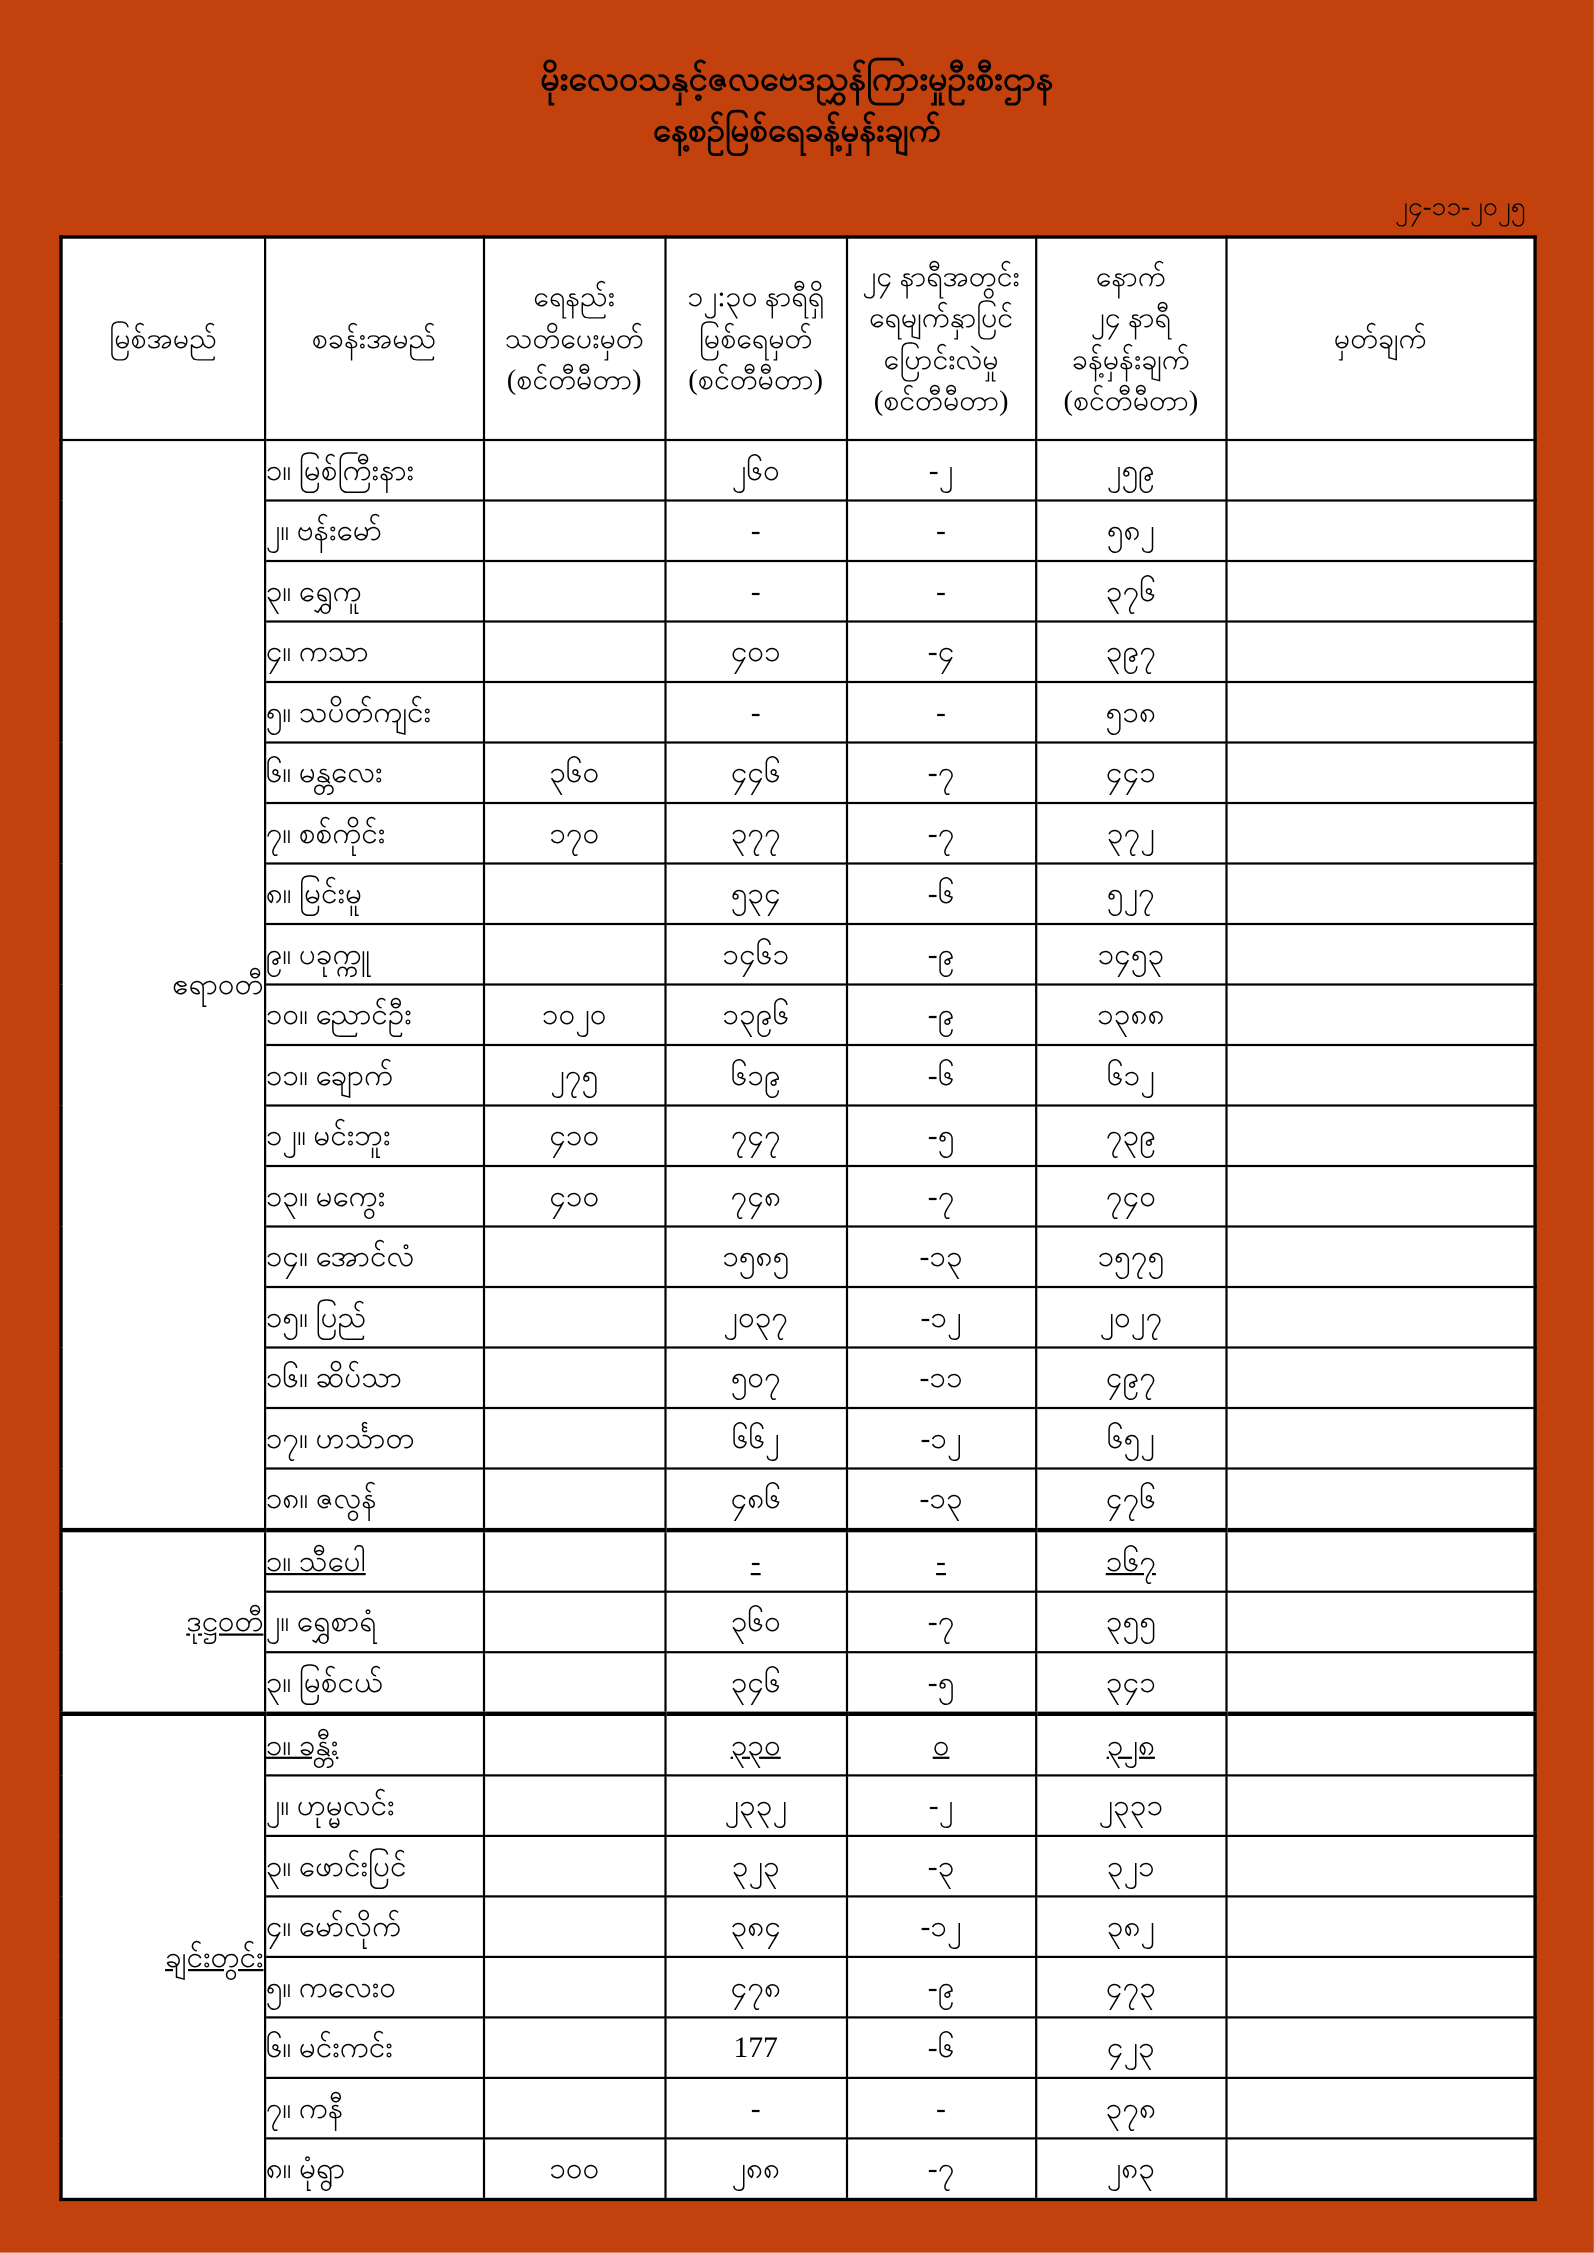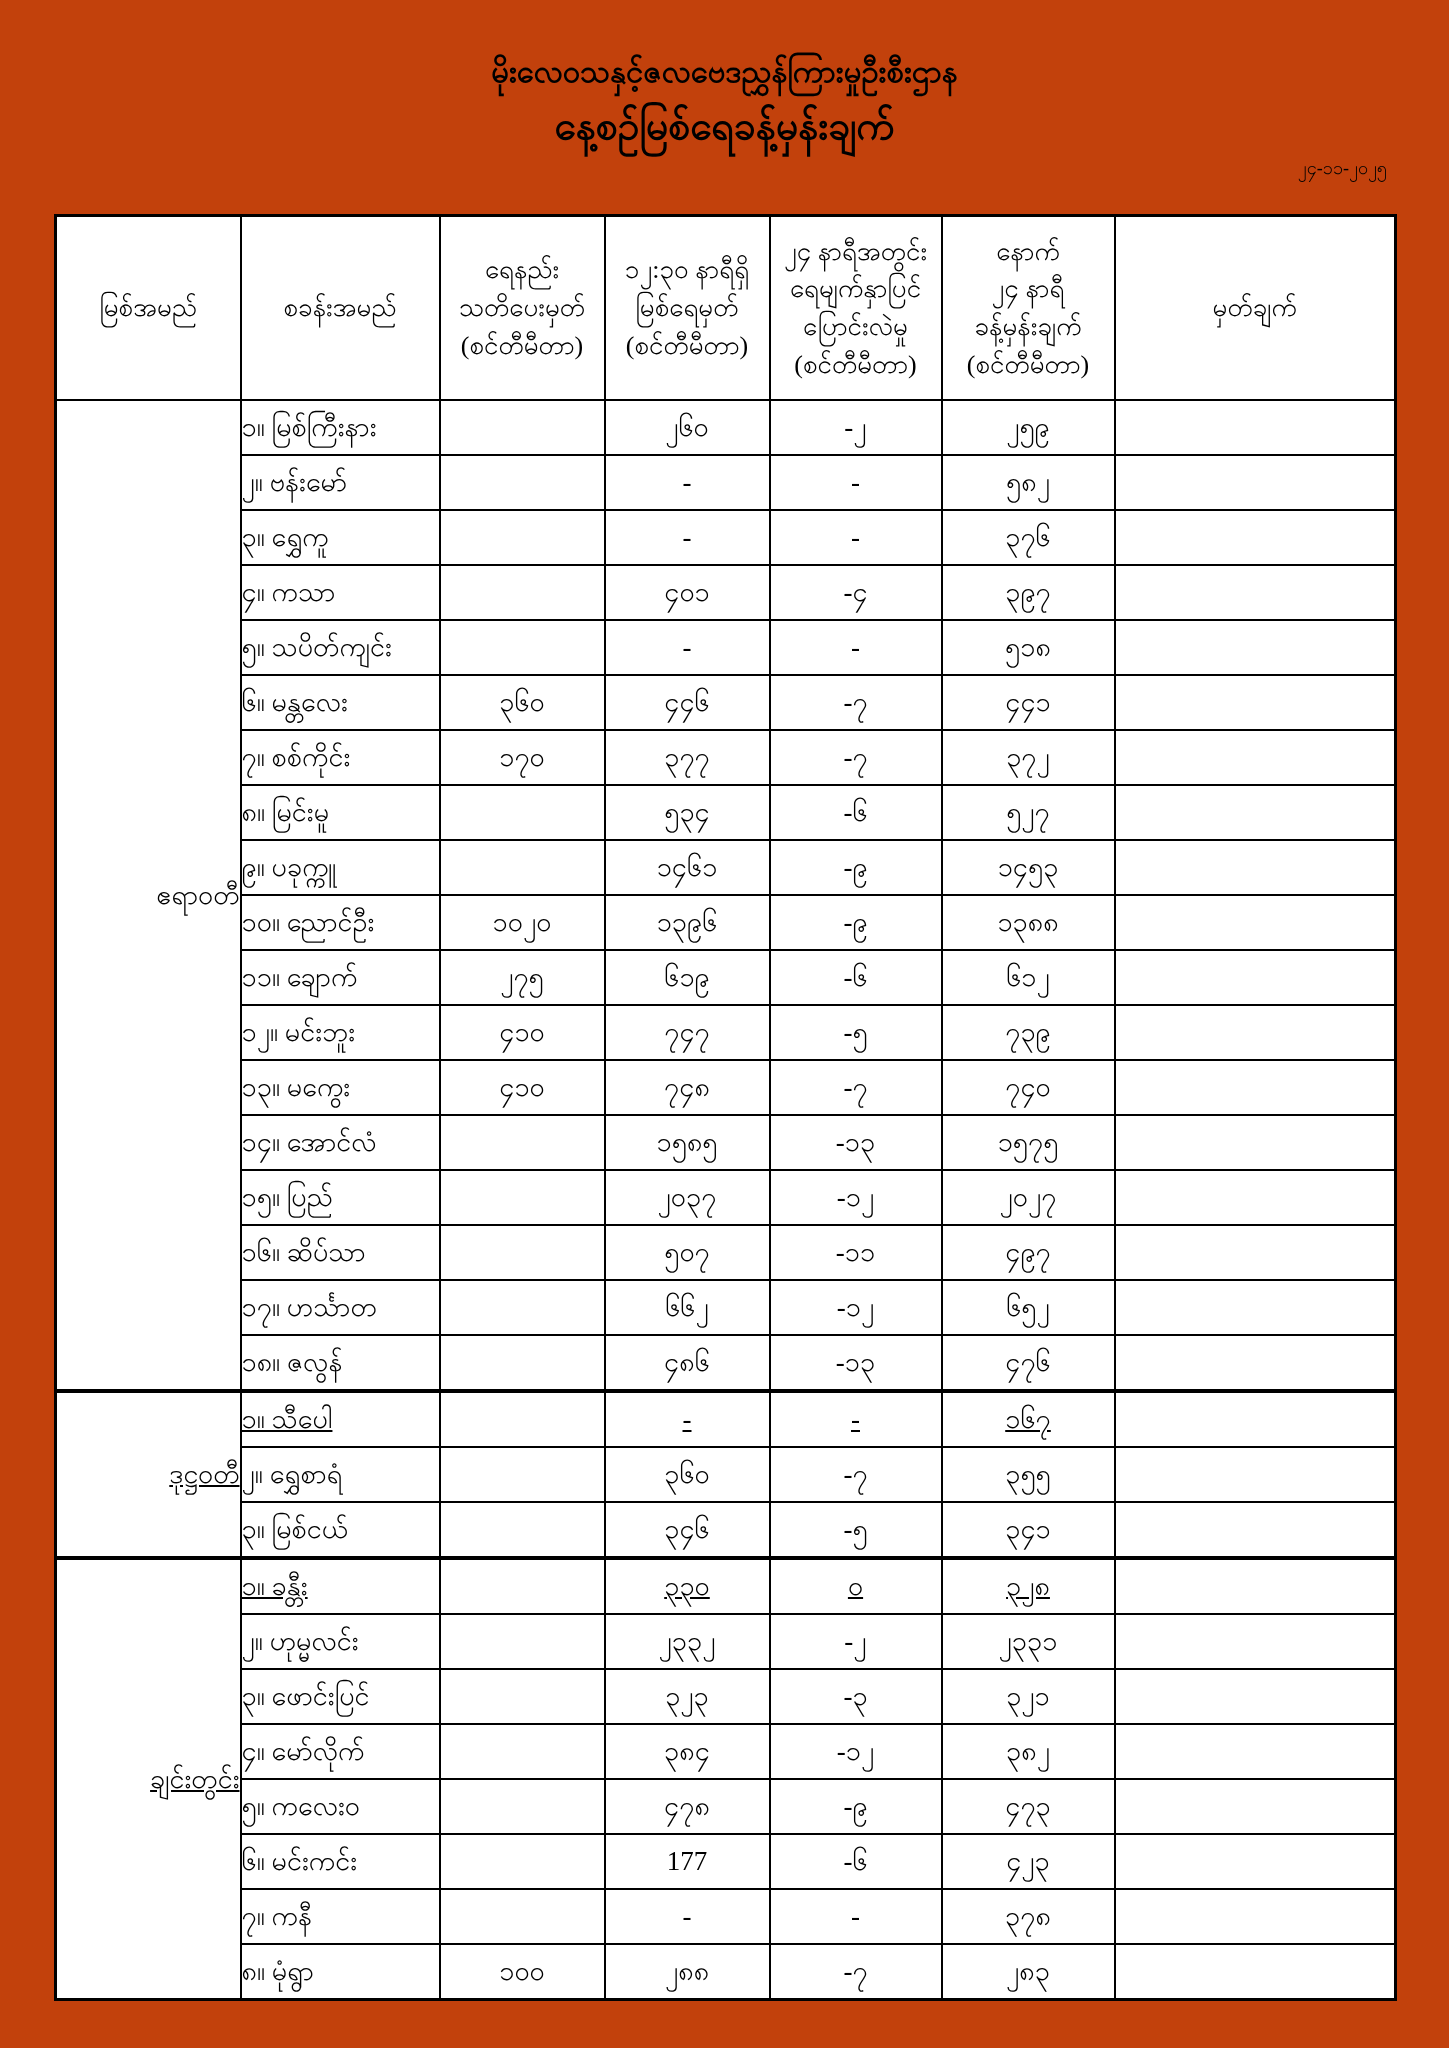--- a/index.html
+++ b/index.html
@@ -22,29 +22,29 @@
     left: 0;
     width: 1449px;
     text-align: center;
   }
   .title-line1 {
     font-size: 31px;
     font-weight: bold;
     line-height: 1.55;
   }
   .title-line2 {
-    font-size: 39px;
+    font-size: 30px;
     font-weight: bold;
     line-height: 1.55;
   }
   .date-line {
     position: absolute;
-    top: 156px;
+    top: 171px;
     right: 62px;
-    font-size: 18px;
+    font-size: 24px;
     font-weight: normal;
   }
   table.levels {
     position: absolute;
     left: 54px;
     top: 214px;
     border-collapse: collapse;
     table-layout: fixed;
     width: 1340px;
   }

